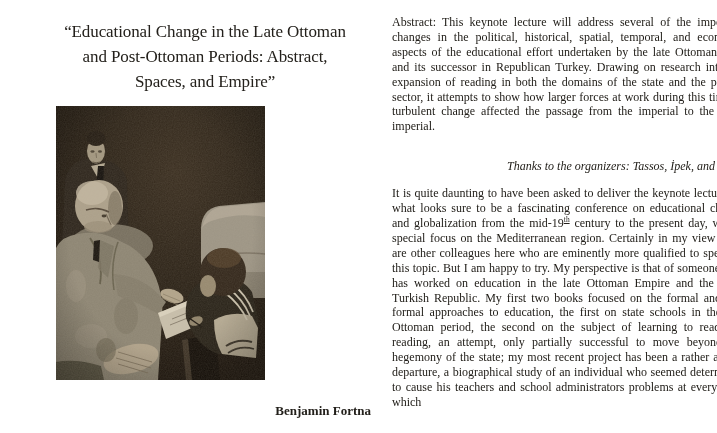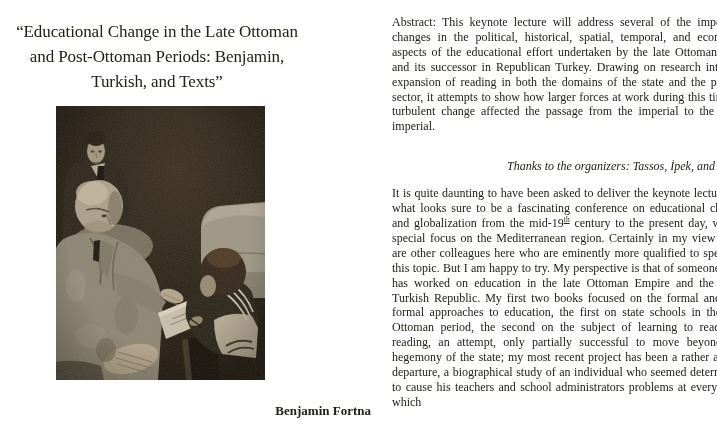--- a/index.html
+++ b/index.html
@@ -8,21 +8,21 @@
     background:#ffffff;
     font-family:"Liberation Serif","DejaVu Serif",serif;
     color:#23201b;
   }
   .page { position:relative; width:717px; height:433px; background:#ffffff; }
 
   
   .doc-title {
     position:absolute; left:0; top:8px; width:314px;
     font-size:17px; line-height:25px; font-weight:normal;
-    text-align:center; letter-spacing:-0.1px;
+    text-align:center; letter-spacing:-0.1px;padding-left:48px;
   }
   .photo-figure {
     position:absolute; left:56px; top:106px; width:209px; height:274px;
     margin:0; overflow:hidden;
   }
   .photo-figure svg { display:block; width:209px; height:274px; }
   .photo-caption {
     position:absolute; left:171px; top:403px; width:200px;
     text-align:right; font-weight:bold; font-size:13px; line-height:15px;
   }
@@ -38,22 +38,22 @@
   }
   sup { font-size:0.62em; line-height:0; vertical-align:super;text-decoration:underline; }
 </style>
 </head>
 <body>
 
 <div class="page">
 
   <h1 class="doc-title">
     <div>“Educational Change in the Late Ottoman</div>
-    <div>and Post-Ottoman Periods: Benjamin,</div>
-    <div>Turkish, and Texts”</div>
+    <div>and Post-Ottoman Periods: Abstract,</div>
+    <div>Spaces, and Empire”</div>
   </h1>
 
   <figure class="photo-figure">
     <svg viewBox="0 0 209 274" preserveAspectRatio="none" aria-hidden="true">
       <defs>
         <radialGradient id="bgHaze" cx="0.58" cy="0.24" r="0.78">
           <stop offset="0" stop-color="#3a2e20"></stop>
           <stop offset="0.55" stop-color="#2a2116"></stop>
           <stop offset="1" stop-color="#1d150d"></stop>
         </radialGradient>

